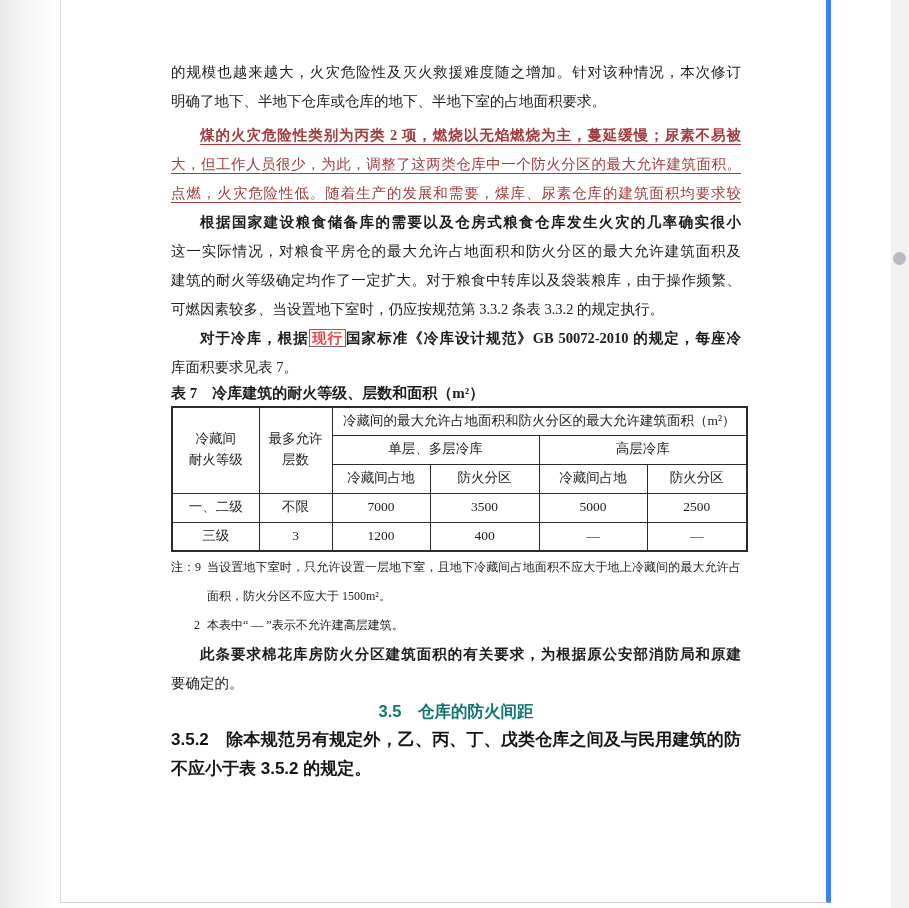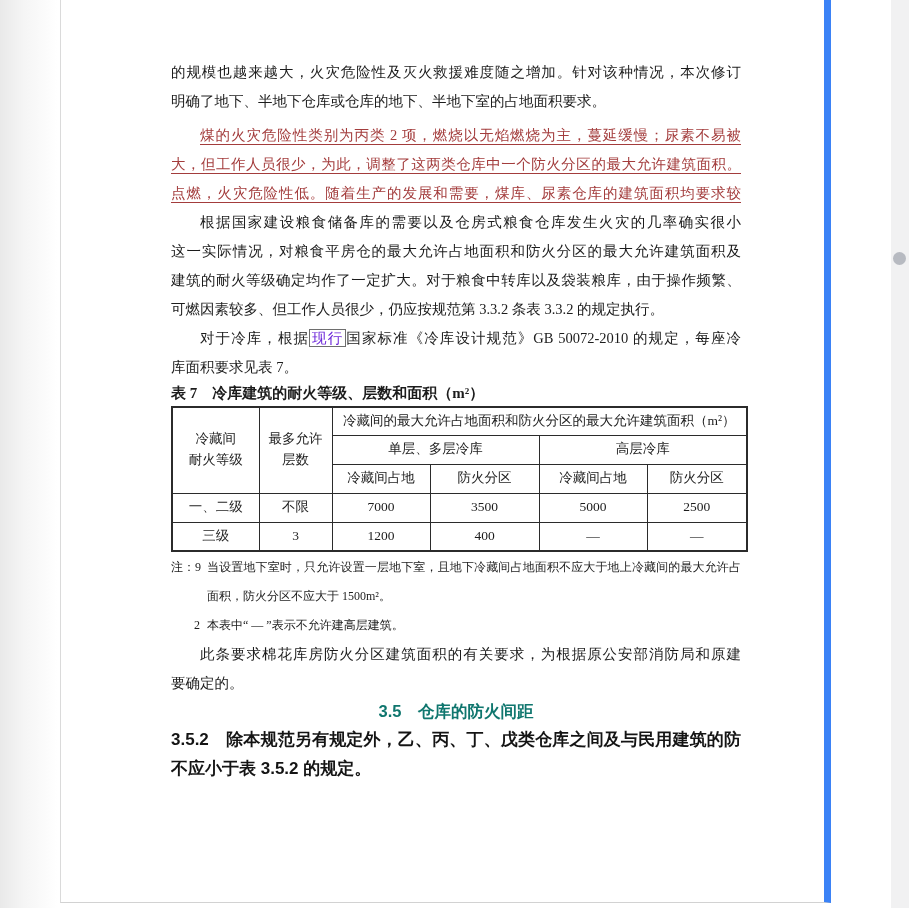--- a/index.html
+++ b/index.html
@@ -10,48 +10,48 @@
     color:#1c1c1c;
   }
   .left-gutter{
     position:absolute;left:0;top:0;width:60px;height:908px;
     background:linear-gradient(to right,#e9e9e9 0%,#f5f5f5 40%,#ffffff 95%);
   }
   .page{
     position:absolute;left:60px;top:0;width:771px;height:903px;
     background:#ffffff;box-sizing:border-box;
     border-left:1px solid #dadada;
-    border-right:7px solid #3b82f6;
+    border-right:5px solid #3b82f6;
     border-bottom:1px solid #d2d2d2;
   }
   .scroll-track{
     position:absolute;right:0;top:0;width:18px;height:908px;
     background:#f1f1f2;
   }
   .scroll-thumb{
     position:absolute;left:2px;top:252px;width:13px;height:13px;
     border-radius:50%;background:#b7bac1;cursor:pointer;
   }
   .content{position:absolute;left:110px;top:58px;width:576px;}
   .ln{
     width:570px;height:29px;line-height:29px;font-size:14.5px;
     text-align:justify;overflow:hidden;
   }
   .jl{text-align-last:justify;}
-  .ind{text-indent:29px;}
+  .ind{text-indent:29px;font-weight:bold;}
   .red{
     color:#a33c3c;
     text-decoration:underline;
     text-decoration-color:#a33c3c;
     text-decoration-thickness:1px;
     text-underline-offset:4px;
   }
   .redpara{margin-top:5px;}
   .rev-box{
-    color:#6d28d9;
+    color:#ef4444;
     border:1px solid #6e6e6e;
     padding:0 2px;
   }
   .tbl-title{
     width:575px;height:21px;line-height:21px;margin-top:1px;
     text-align:left;font-size:15px;font-weight:bold;
   }
   .tbl{
     border-collapse:collapse;table-layout:fixed;width:575px;margin-top:2px;
     border:2px solid #2b2b2b;
@@ -95,21 +95,21 @@
     <div class="redpara">
       <div class="ln jl ind red">煤的火灾危险性类别为丙类 2 项，燃烧以无焰燃烧为主，蔓延缓慢；尿素不易被</div>
       <div class="ln jl red">大，但工作人员很少，为此，调整了这两类仓库中一个防火分区的最大允许建筑面积。</div>
       <div class="ln jl red">点燃，火灾危险性低。随着生产的发展和需要，煤库、尿素仓库的建筑面积均要求较</div>
     </div>
 
     <div>
       <div class="ln jl ind">根据国家建设粮食储备库的需要以及仓房式粮食仓库发生火灾的几率确实很小</div>
       <div class="ln jl">这一实际情况，对粮食平房仓的最大允许占地面积和防火分区的最大允许建筑面积及</div>
       <div class="ln jl">建筑的耐火等级确定均作了一定扩大。对于粮食中转库以及袋装粮库，由于操作频繁、</div>
-      <div class="ln">可燃因素较多、但工作人员很少，仍应按规范第 3.3.2 条表 3.3.2 的规定执行。</div>
+      <div class="ln">可燃因素较多、当设置地下室时，仍应按规范第 3.3.2 条表 3.3.2 的规定执行。</div>
     </div>
 
     <div>
       <div class="ln jl ind"><span>对于冷库，根据</span><span class="rev-box">现行</span><span>国家标准《冷库设计规范》GB 50072-2010 的规定，每座冷</span></div>
       <div class="ln">库面积要求见表 7。</div>
     </div>
 
     <div class="tbl-title">表 7　冷库建筑的耐火等级、层数和面积（m²）</div>
     <table class="tbl">
       <colgroup>

